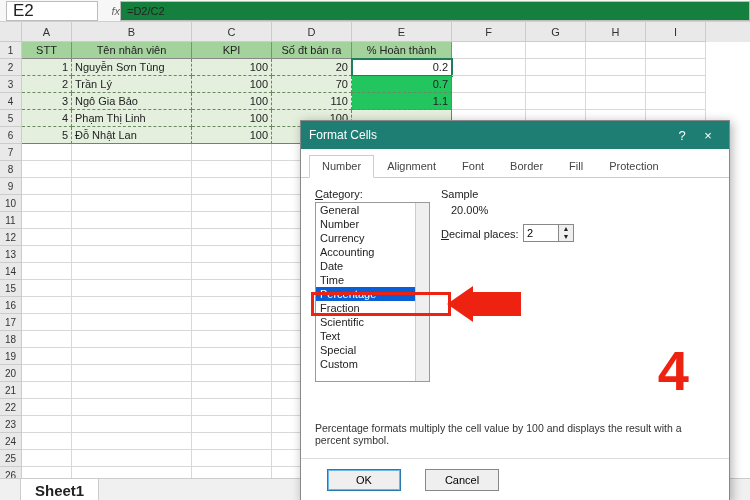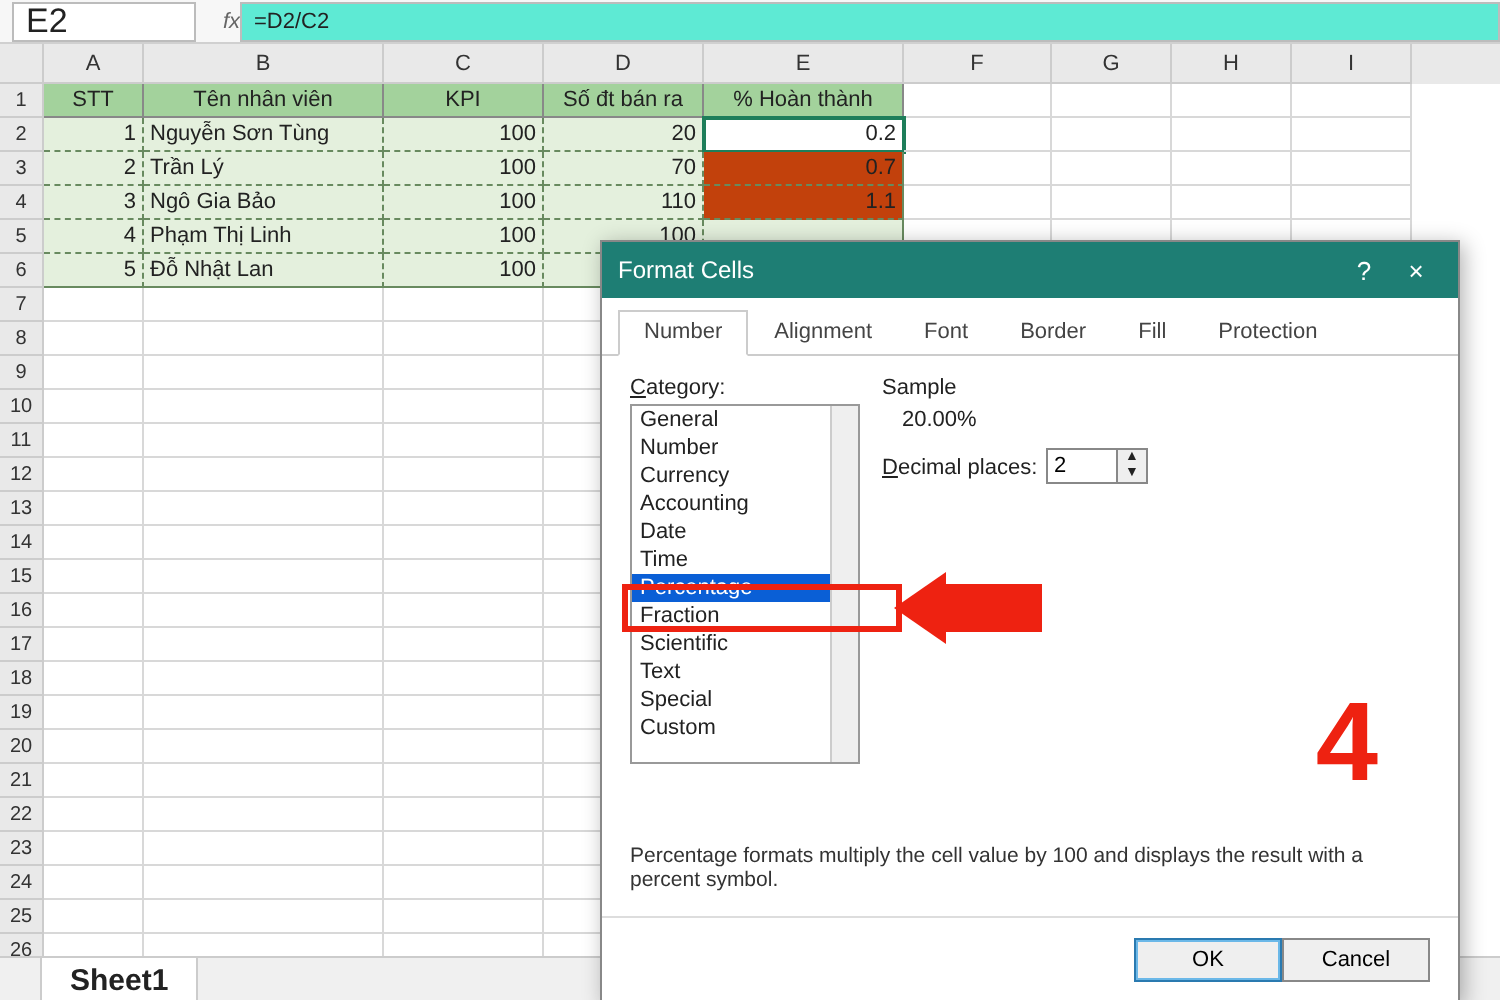--- a/index.html
+++ b/index.html
@@ -1,34 +1,34 @@
 <!DOCTYPE html>
 <html><head>
 <meta charset="utf-8">
 <style>
 *{box-sizing:border-box;margin:0;padding:0;font-family:"Segoe UI",Arial,sans-serif}
 body{background:#fff;width:750px;height:500px;overflow:hidden;position:relative;font-size:11px;color:#222}
 .fx-bar{display:flex;align-items:center;height:22px;border-bottom:1px solid #d0d0d0;background:#f7f7f7}
 .name-box{width:92px;height:20px;border:1px solid #bcbcbc;background:#fff;margin-left:6px;display:flex;align-items:center;padding:0 6px;font-size:17px}
 .fx-sym{width:22px;text-align:right;font-style:italic;color:#666;font-size:11px}
-.fx-in{flex:1;height:20px;border:1px solid #bcbcbc;background:#5eead4;padding:0 6px;display:flex;align-items:center;font-size:11px}
+.fx-in{flex:1;height:20px;border:1px solid #bcbcbc;background:#15803d;padding:0 6px;display:flex;align-items:center;font-size:11px}
 .grid{position:relative}
 .col-hdrs{display:flex;height:20px;background:#e9e9e9}
 .corner{width:22px;border-right:1px solid #ccc;border-bottom:1px solid #ccc;background:#e9e9e9}
 .ch{border-right:1px solid #ccc;border-bottom:1px solid #ccc;display:flex;align-items:center;justify-content:center;font-size:11px;color:#333;background:#e9e9e9}
 .ch.A{width:50px}.ch.B{width:120px}.ch.C{width:80px}.ch.D{width:80px}.ch.E{width:100px}.ch.F{width:74px}.ch.G{width:60px}.ch.H{width:60px}.ch.I{width:60px}
 .row{display:flex;height:17px}
 .rh{width:22px;border-right:1px solid #ccc;border-bottom:1px solid #ccc;background:#e9e9e9;display:flex;align-items:center;justify-content:center;font-size:10px;color:#333}
 .cell{border-right:1px solid #d8d8d8;border-bottom:1px solid #d8d8d8;display:flex;align-items:center;padding:0 3px;font-size:11px;overflow:hidden;white-space:nowrap}
 .cA{width:50px;justify-content:flex-end}.cB{width:120px}.cC{width:80px;justify-content:flex-end}.cD{width:80px;justify-content:flex-end}.cE{width:100px;justify-content:flex-end}.cF{width:74px}.cG{width:60px}.cH{width:60px}.cI{width:60px}
 .hdr-cell{background:#a3d29c;font-weight:400;justify-content:center;border-right:1px solid #888;border-bottom:1px solid #888}
 .data-cell{background:#e4f0dd;border-right:1px dashed #688a5f;border-bottom:1px dashed #688a5f}
 .data-cell.last-col{border-right:1px solid #688a5f}
 .data-cell.last-row{border-bottom:1px solid #688a5f}
-.sel-range{background:#c2410c}
+.sel-range{background:#22c55e}
 .active-cell{background:#fff;outline:2px solid #1e7e5a;outline-offset:-1px}
 .tabs{position:absolute;bottom:0;left:0;right:0;height:22px;background:#f0f0f0;display:flex;align-items:center;padding-left:20px;border-top:1px solid #ccc}
 .tab{padding:3px 14px;background:#fff;border:1px solid #ccc;border-bottom:none;font-weight:600;font-size:15px}
 .dialog{position:absolute;left:300px;top:120px;width:430px;background:#fff;border:1px solid #888;box-shadow:2px 2px 10px rgba(0,0,0,.3)}
 .dlg-title{background:#1e7e74;color:#fff;height:28px;display:flex;align-items:center;padding:0 8px;font-size:12px}
 .dlg-title .sp{flex:1}
 .dlg-title .tb{width:26px;text-align:center;font-size:13px;cursor:pointer}
 .dlg-tabs{display:flex;border-bottom:1px solid #ccc;padding:6px 8px 0}
 .dlg-tab{padding:4px 12px;font-size:11px;color:#444;border:1px solid transparent;cursor:pointer}
 .dlg-tab.active{border:1px solid #ccc;border-bottom:1px solid #fff;background:#fff;margin-bottom:-1px}
@@ -45,21 +45,21 @@
 .arrow-head{width:0;height:0;border-top:18px solid transparent;border-bottom:18px solid transparent;border-right:26px solid #e21;position:absolute;left:-6px;top:0}
 .big4{position:absolute;right:40px;top:160px;font-size:56px;font-weight:700;color:#e21}
 .sample-lbl{position:absolute;left:140px;top:10px;font-size:11px}
 .sample-val{position:absolute;left:150px;top:26px;font-size:11px}
 .dec-lbl{position:absolute;left:140px;top:50px;font-size:11px}
 .dec-spin{position:absolute;left:222px;top:46px;display:flex}
 .dec-spin input{width:36px;height:18px;border:1px solid #888;font-size:11px;padding:0 3px}
 .spin-btns{display:flex;flex-direction:column;border:1px solid #888;border-left:none}
 .spin-btns div{width:14px;height:8px;font-size:7px;line-height:7px;text-align:center;background:#efefef;cursor:pointer}
 .desc{position:absolute;left:14px;bottom:12px;right:14px;font-size:10.5px;color:#333}
-.dlg-foot{display:flex;justify-content:flex-end;gap:0;padding:10px 14px;border-top:1px solid #ddd}
+.dlg-foot{display:flex;gap:24px;padding:10px 26px;border-top:1px solid #ddd}
 .btn{min-width:74px;height:22px;border:1px solid #888;background:#efefef;font-size:11px;cursor:pointer}
 .btn.primary{border:1px solid #2a7ab0;box-shadow:inset 0 0 0 1px #6bb8e8}
 </style>
 </head>
 <body>
 
 <div class="fx-bar">
   <div class="name-box">E2</div>
   <div class="fx-sym">fx</div>
   <div class="fx-in">=D2/C2</div>

